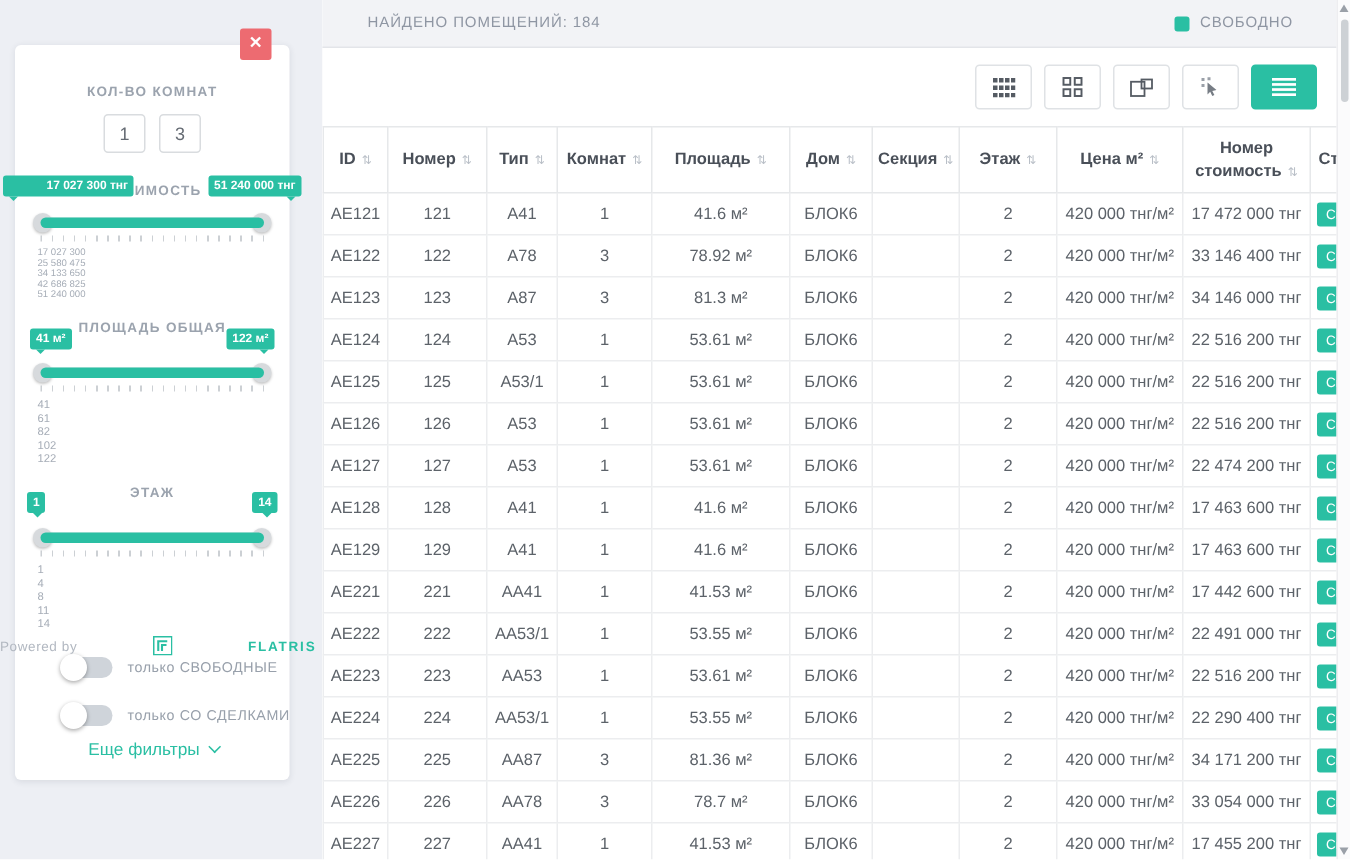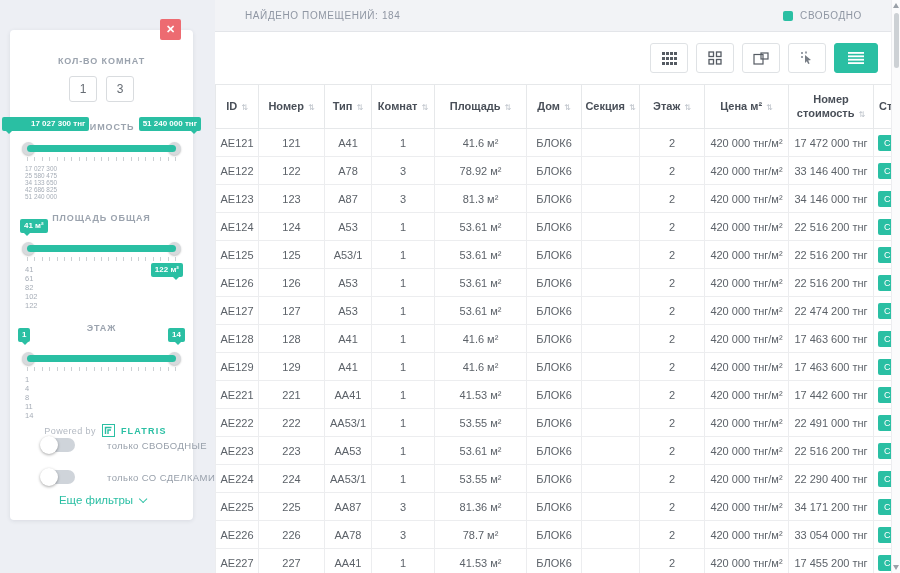--- a/index.html
+++ b/index.html
@@ -18,45 +18,45 @@
   .room-btns { display:flex; justify-content:center; gap:9px; margin:10px 0 20px; }
   .room-btn { width:28px; height:26px; background:#fff; border:1px solid #d9dcdf; border-radius:3px;
               font-size:12px; color:#666c74; cursor:pointer; font-family:inherit; }
 
   .slider-sec { position:relative; margin-bottom:13px; }
   .tip { position:absolute; background:#2abfa3; color:#fff; font-size:8px; font-weight:bold;
          padding:2px 4px 3px; border-radius:2px; white-space:nowrap; z-index:3; }
   .tip:after { content:""; position:absolute; bottom:-3px; border:3px solid transparent; border-bottom:none; border-top-color:#2abfa3; }
   .tip-min:after { left:4px; } .tip-max:after { right:4px; }
   .sec-price .tip { top:-5px; } .sec-price .tip-min { left:-23px;padding-left:29px; } .sec-price .tip-max { right:-23px; }
-  .sec-area .tip  { top:6px; }  .sec-area .tip-min { left:-5px; }  .sec-area .tip-max { right:-5px;margin-top:44px; }
+  .sec-area .tip  { top:6px; }  .sec-area .tip-min { left:-5px; }  .sec-area .tip-max { right:-5px; }
   .sec-floor .tip { top:5px; }  .sec-floor .tip-min { left:-7px; } .sec-floor .tip-max { right:-7px; }
   .track { position:relative; height:7px; background:#e3e4e6; border-radius:4px; margin-top:13px; }
   .sec-area .track, .sec-floor .track { margin-top:22px; }
   .fill { position:absolute; left:2px; right:2px; top:0; bottom:0; background:#2abfa3; border-radius:4px; z-index:1; }
   .handle { position:absolute; width:13px; height:13px; background:#d7dadd; border-radius:50%;
             top:-3px; box-shadow:0 1px 2px rgba(0,0,0,.25); z-index:0; cursor:pointer; }
   .h-min { left:-3px; } .h-max { right:-3px; }
   .tickmarks { height:4px; margin:5px 2px 0;
     background-image:repeating-linear-gradient(to right,#ccd0d4 0,#ccd0d4 1px,transparent 1px,transparent 7.4px); }
   .ticklabels { display:flex; justify-content:space-between; font-size:7.5px; color:#a6adb7; margin-top:4px;flex-direction:column; }
   .ticklabels span { white-space:nowrap; }
   .sec-price .ticklabels { font-size:6.4px; }
 
-  .toggle-row { display:flex; align-items:center; margin:18px 0 0 16px; cursor:pointer;gap:22px; }
+  .toggle-row { display:flex; align-items:center; margin:18px 0 0 16px; cursor:pointer; }
   .switch { width:34px; height:14px; background:#cfd4da; border-radius:8px; position:relative; flex:0 0 auto; }
   .knob { position:absolute; left:-1px; top:-2px; width:18px; height:18px; background:#fff;
           border-radius:50%; box-shadow:0 1px 3px rgba(0,0,0,.35); }
   .toggle-label { font-size:9.5px; color:#98a0ab; letter-spacing:.4px; margin-left:10px; white-space:nowrap; }
 
   .more-filters { text-align:center; color:#2abfa3; font-size:11.5px; margin-top:10px; cursor:pointer; }
   .chev { display:inline-block; width:6px; height:6px; border-right:1.5px solid #2abfa3;
           border-bottom:1.5px solid #2abfa3; transform:rotate(45deg) translateY(-3px); margin-left:5px; }
 
-  .powered { position:absolute; left:0; top:424px; width:211px; display:flex; justify-content:center;
+  .powered { position:absolute; left:0; top:424px; width:211px; display:flex; justify-content:space-between;
              align-items:center; gap:6px; font-size:9px; color:#b2b8c1; letter-spacing:.4px; }
   .brand { color:#2abfa3; font-weight:bold; letter-spacing:1.2px; font-size:9px; }
 
   
   .main { position:absolute; left:215px; top:0; width:685px; height:573px; background:#fff; }
   .topbar { height:32px; background:#f2f3f6; border-bottom:1px solid #e3e5e9; display:flex;
             align-items:center; justify-content:space-between; padding:0 38px 0 30px;
             font-size:10px; color:#8f96a3; letter-spacing:.6px; }
   .legend { display:flex; align-items:center; gap:7px; }
   .legend-sq { width:10px; height:10px; background:#2abfa3; border-radius:2px; }

